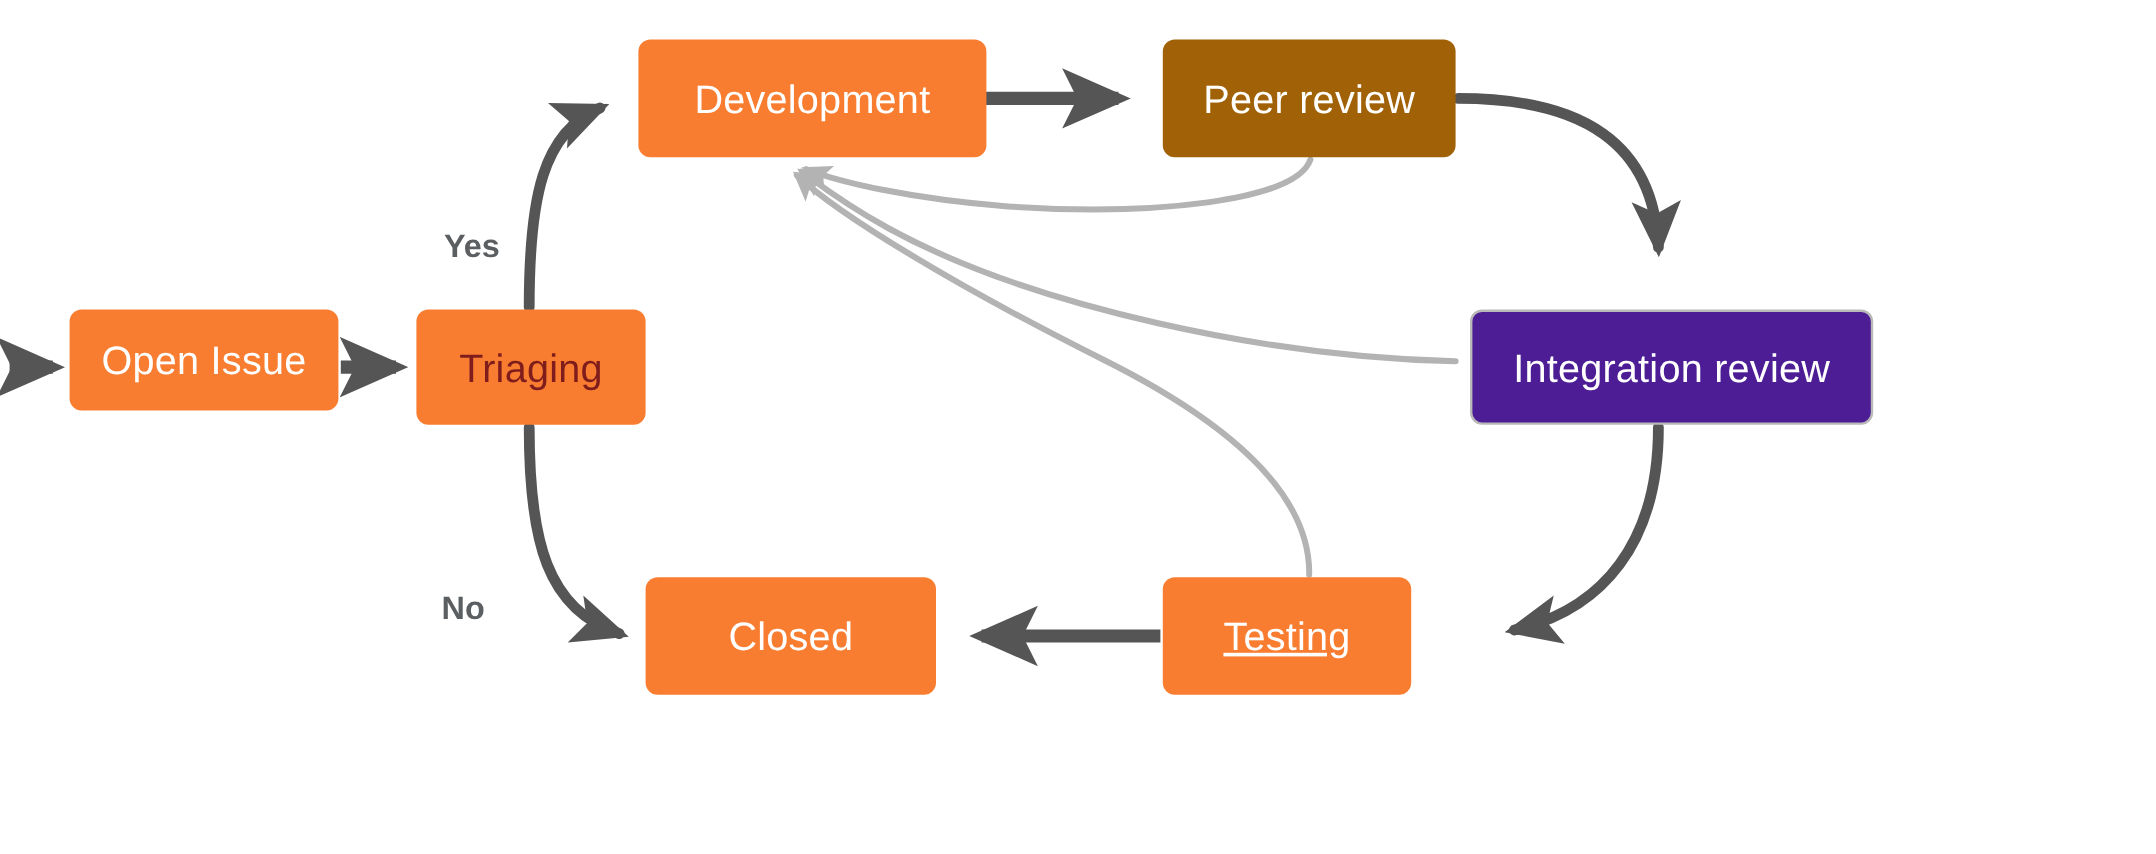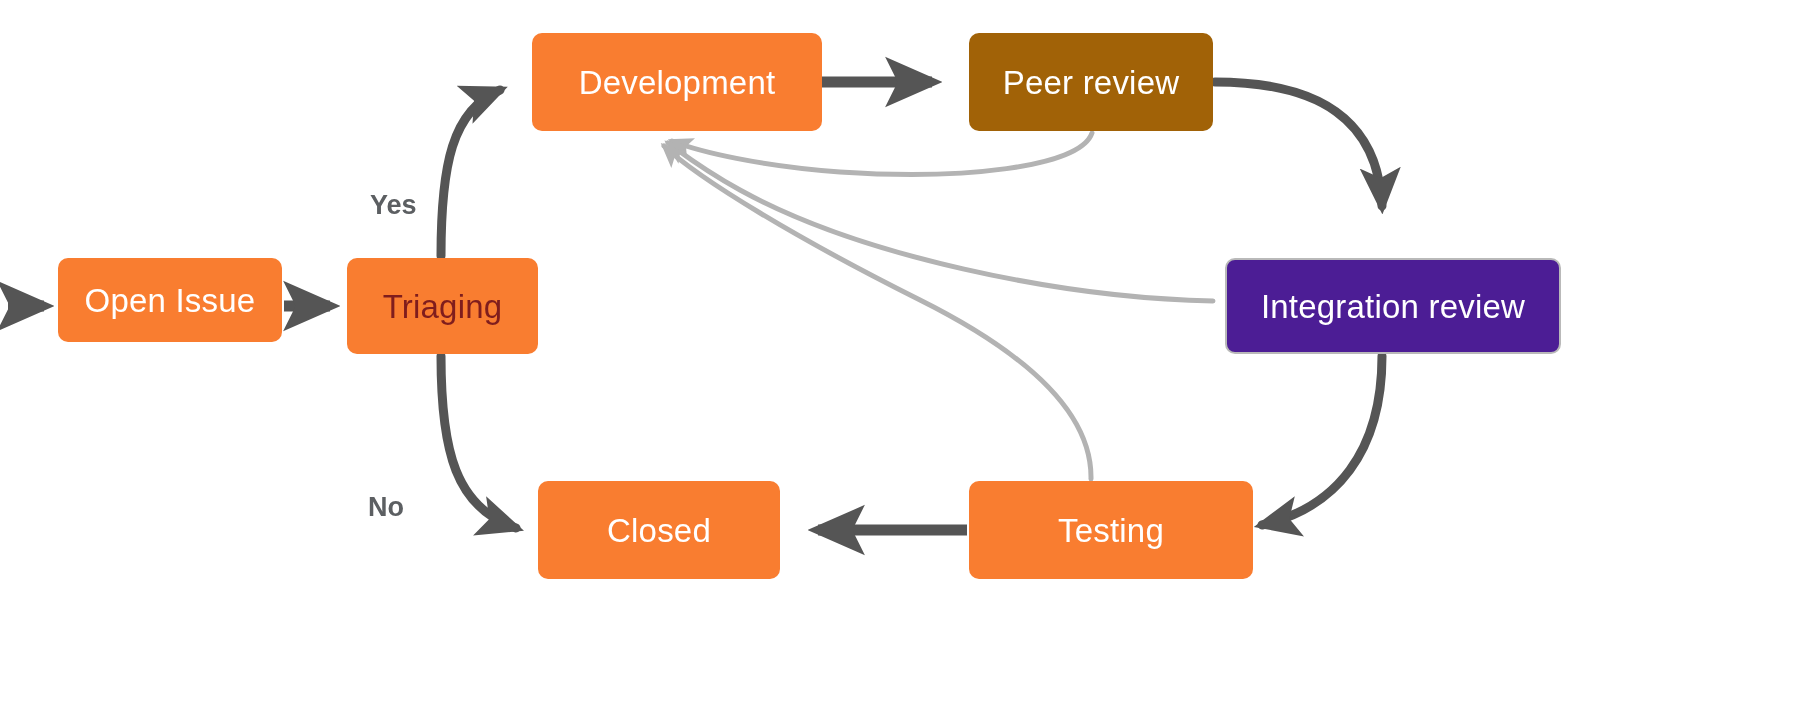--- a/index.html
+++ b/index.html
@@ -126,21 +126,21 @@
   </div>
 
   <div class="node" id="node-peer-review" style="left: 969px; top: 33px; width: 244px; height: 98px; background: #a16207; color: rgb(255, 255, 255);">
     <span>Peer review</span>
   </div>
 
   <div class="node bordered" id="node-integration-review" style="left: 1215px; top: 258px; width: 336px; height: 96px; background: #4c1d95; color: rgb(255, 255, 255); margin-left: 10px;">
     <span>Integration review</span>
   </div>
 
-  <div class="node" id="node-testing" style="left: 969px; top: 481px; width: 284px; height: 98px; background: rgb(249, 125, 48); color: rgb(255, 255, 255);">
+  <div class="node" id="node-testing" style="left: 969px; top: 481px; width: 207px; height: 98px; background: rgb(249, 125, 48); color: rgb(255, 255, 255); text-decoration: underline;">
     <span>Testing</span>
   </div>
 
   <div class="node" id="node-closed" style="left: 538px; top: 481px; width: 242px; height: 98px; background: rgb(249, 125, 48); color: rgb(255, 255, 255); justify-content: center;">
     <span>Closed</span>
   </div>
 
   <div class="edge-label" id="label-yes" style="left: 370px; top: 145px; color: rgb(92, 95, 98);">Yes</div>
   <div class="edge-label" id="label-no" style="left: 368px; top: 447px; color: rgb(92, 95, 98);">No</div>
 

